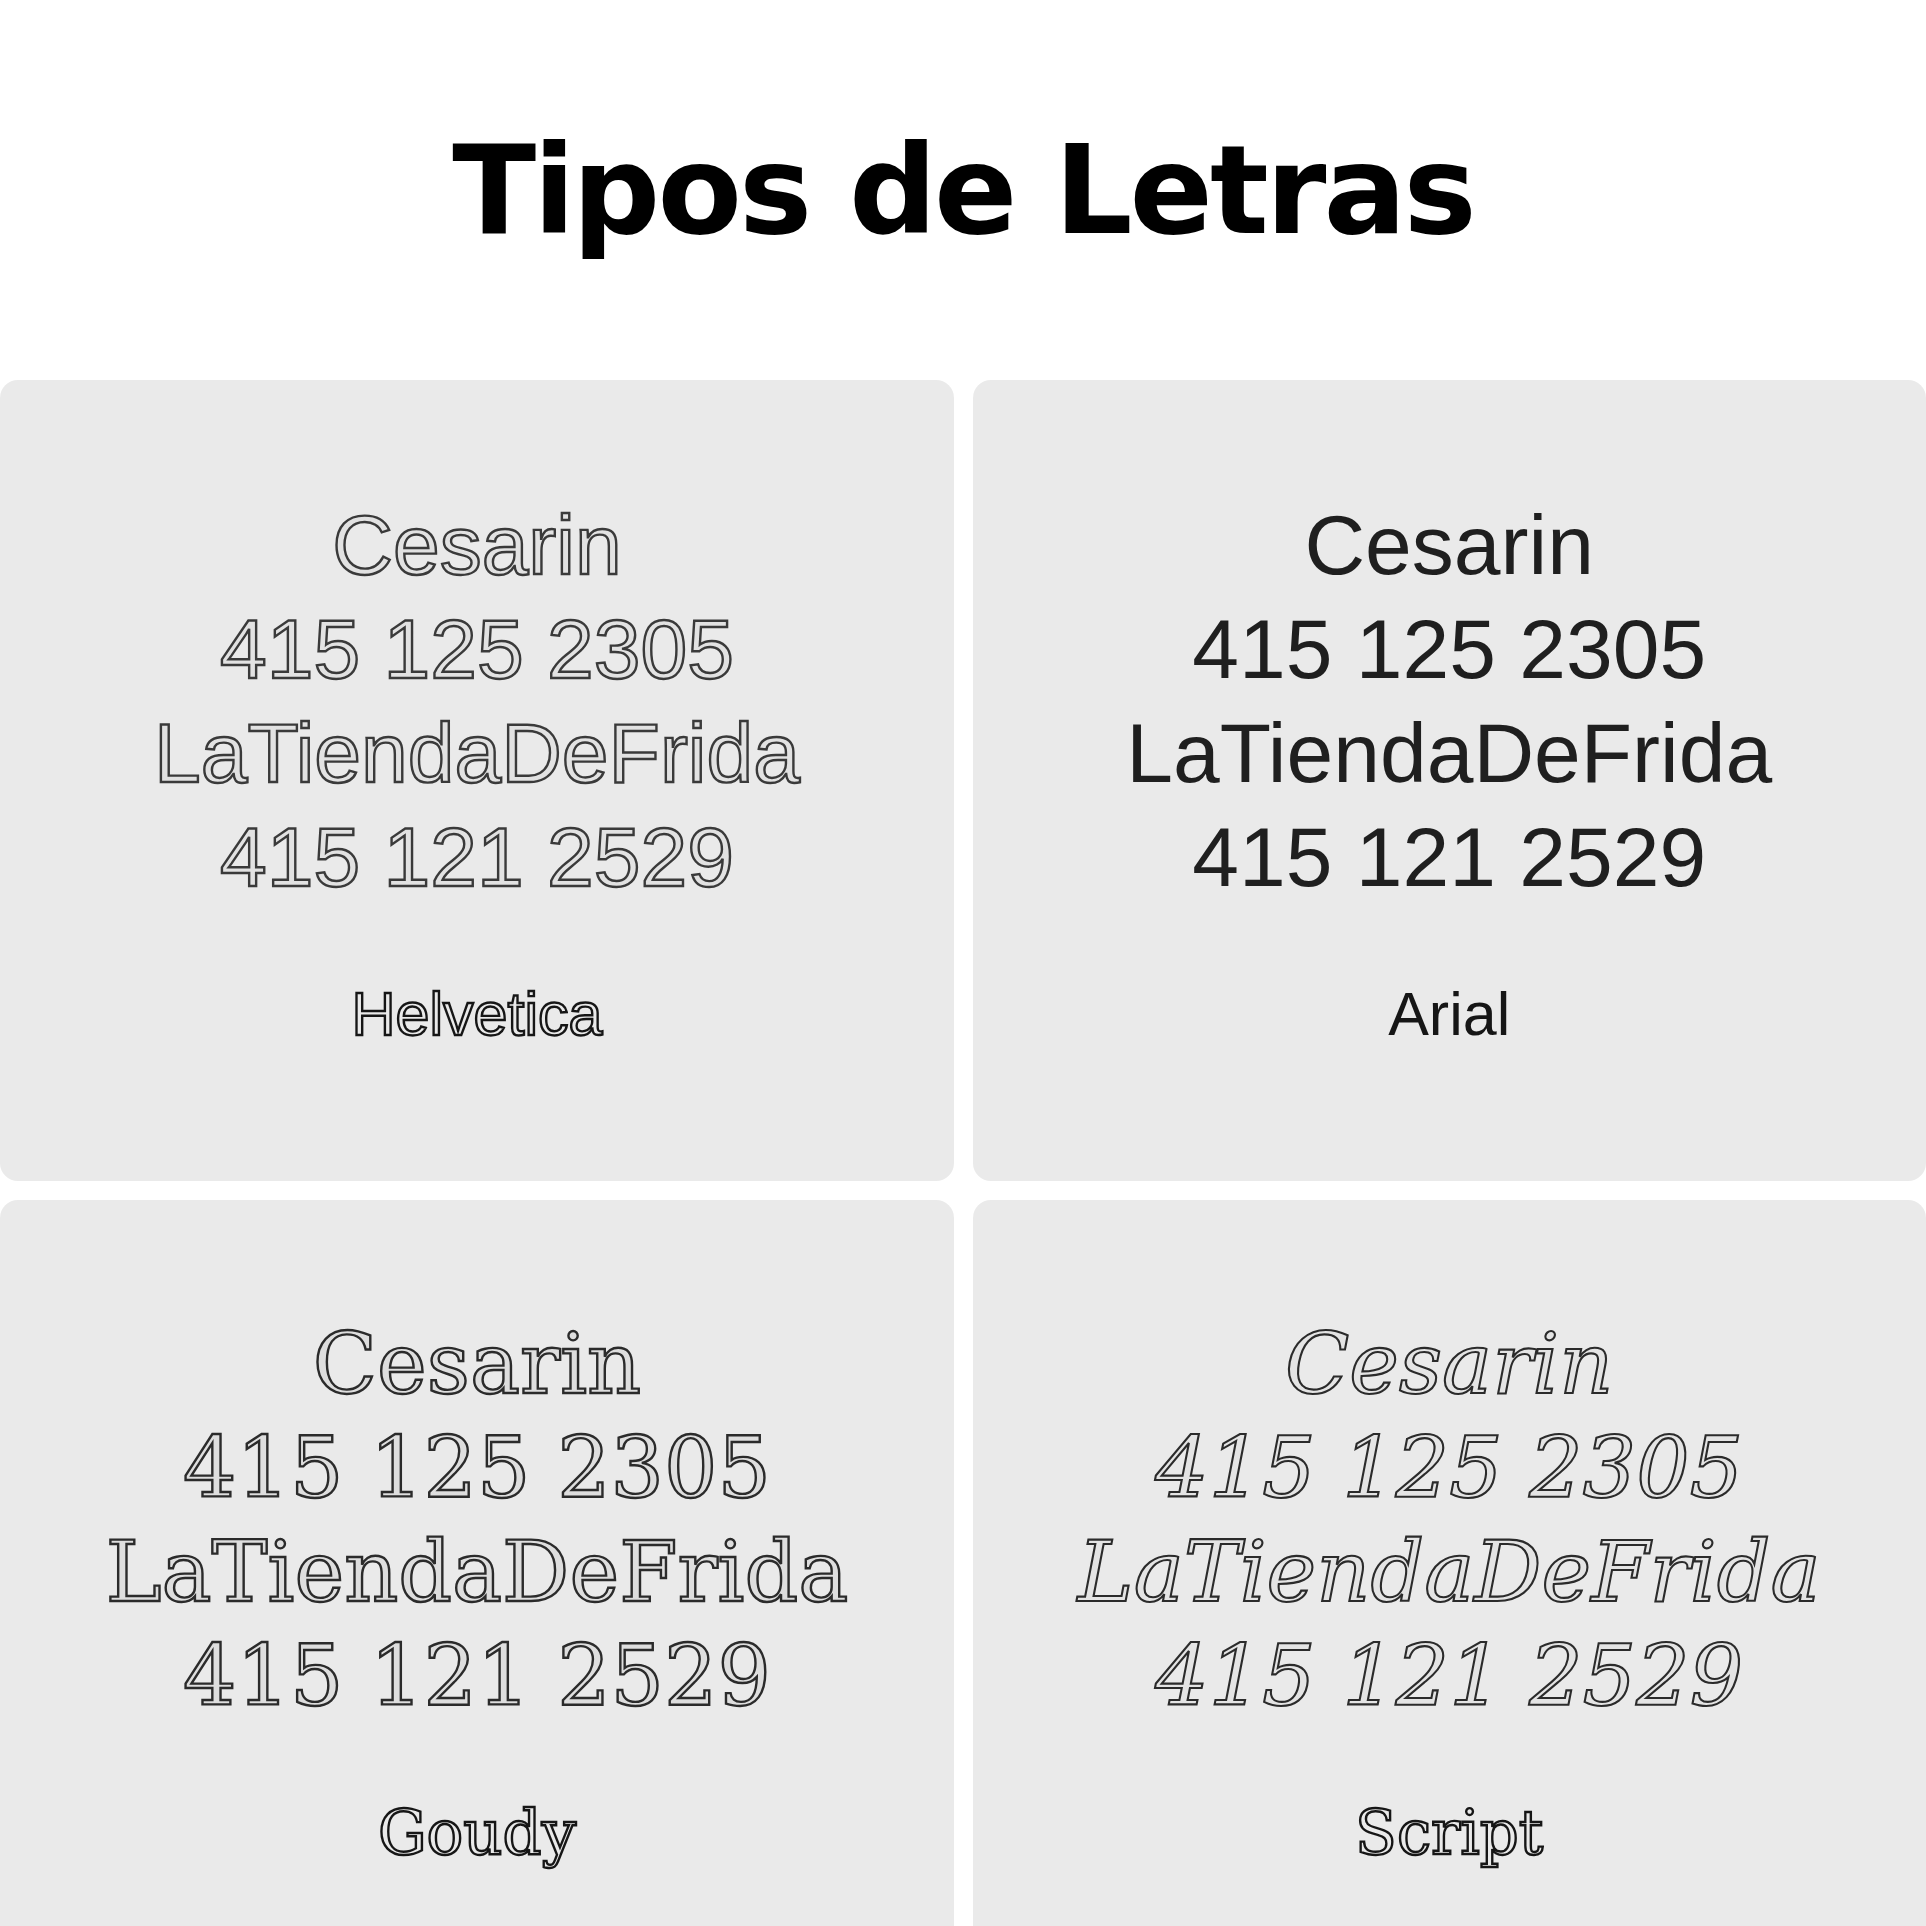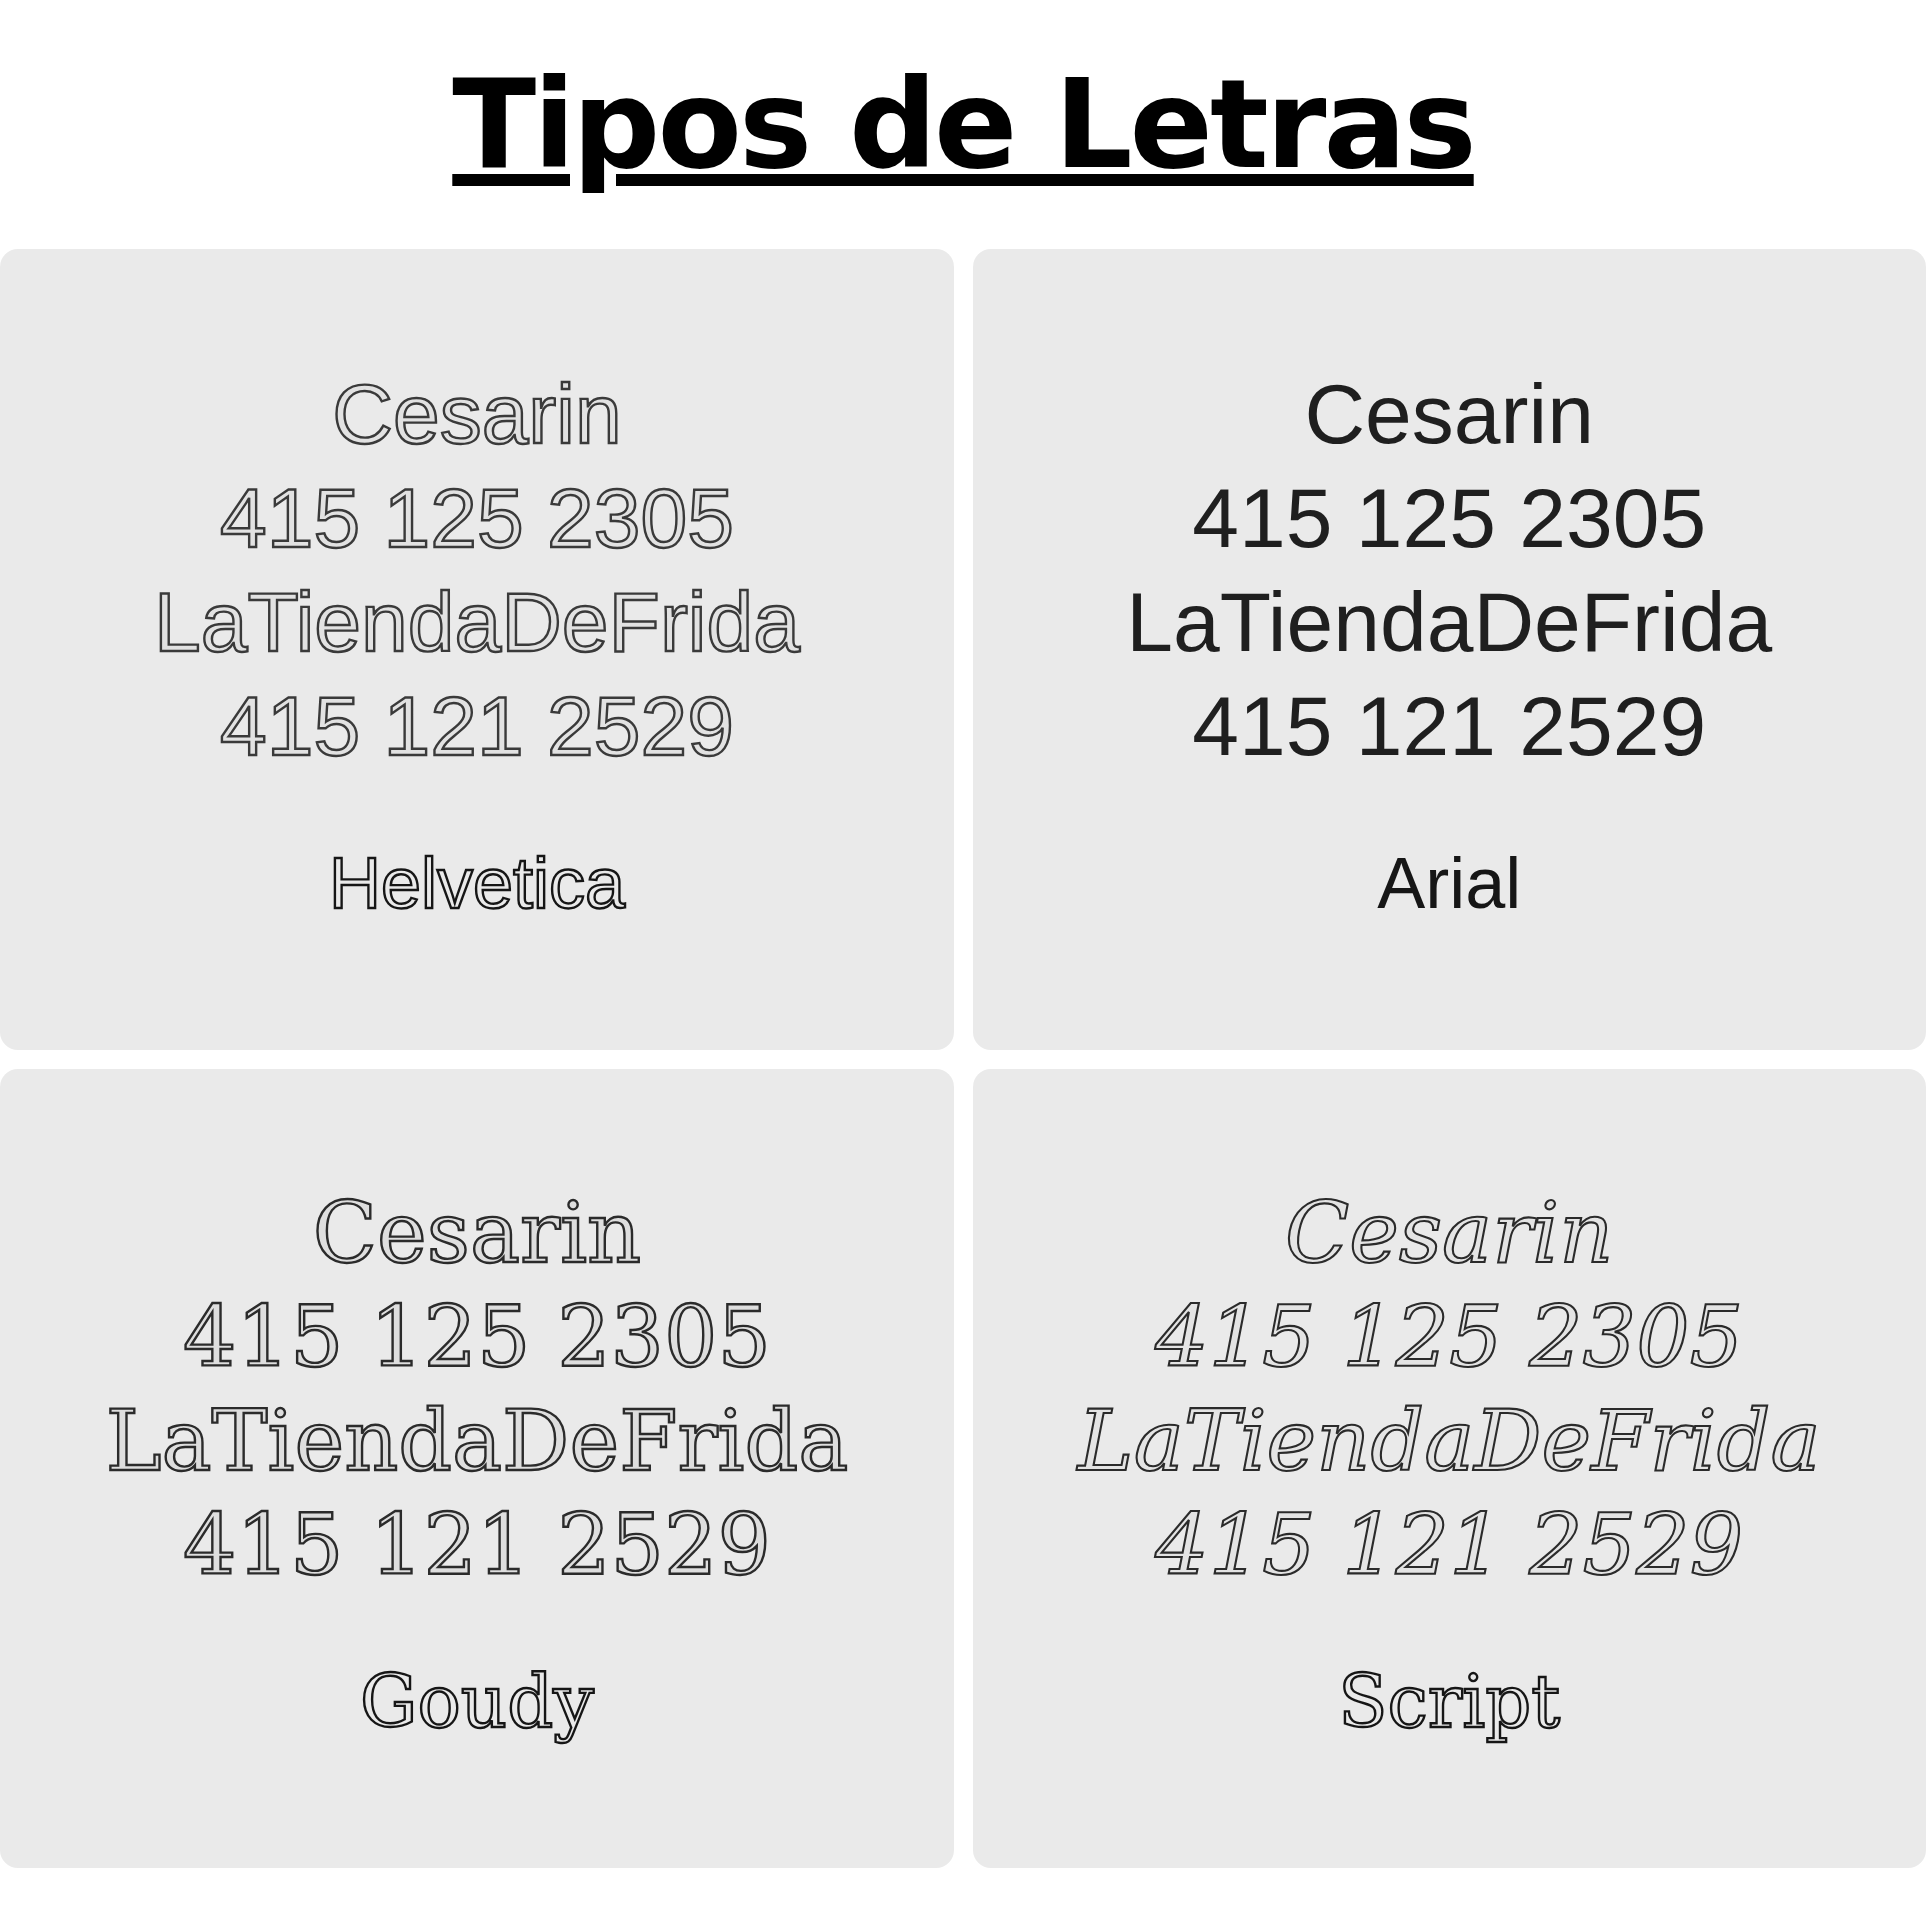--- a/index.html
+++ b/index.html
@@ -6,25 +6,24 @@
   body {
     width: 1926px;
     height: 1926px;
     background: #ffffff;
     overflow: hidden;
     font-family: "Liberation Sans", sans-serif;
   }
 
   
   .header {
-    height: 249px;
+    height: 380px;
     display: flex;
     align-items: center;
     justify-content: center;
-    text-decoration: underline;
   }
   .title {
     font-family: "DejaVu Sans", sans-serif;
     font-weight: bold;
     font-size: 123px;
     letter-spacing: -3px;
     color: #000000;
   }
 
   
@@ -43,21 +42,21 @@
     text-align: center;
     border-radius: 18px;
   }
   .sample {
     font-size: 84px;
     line-height: 104px;
     white-space: nowrap;
   }
   .flabel {
     margin-top: 51px;
-    font-size: 72px;
+    font-size: 61px;
     line-height: 108px;
     white-space: nowrap;
     text-align: center;
   }
 
   
   .f-helvetica .sample {
     font-family: "Liberation Sans", sans-serif;
     color: #e2e2e2;
     -webkit-text-stroke: 2.4px #3a3a3a;

